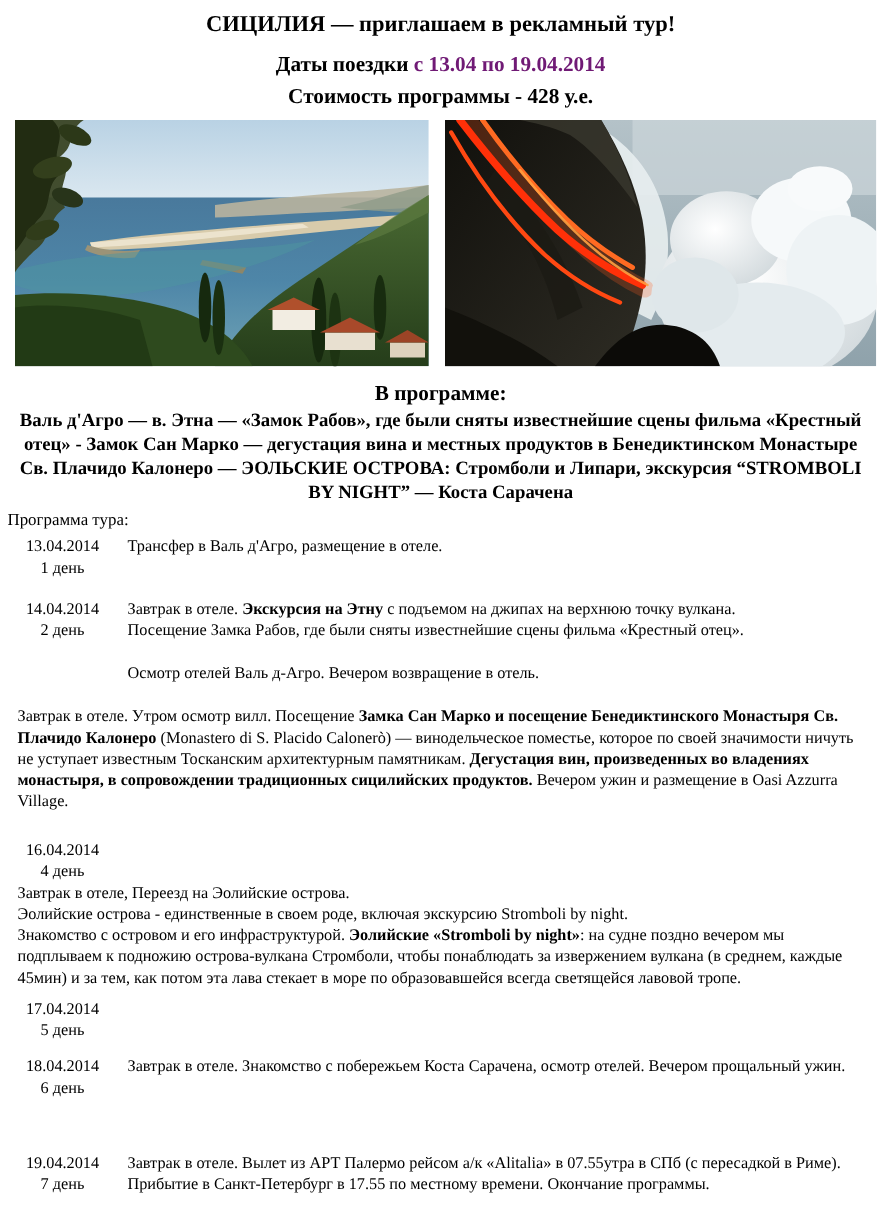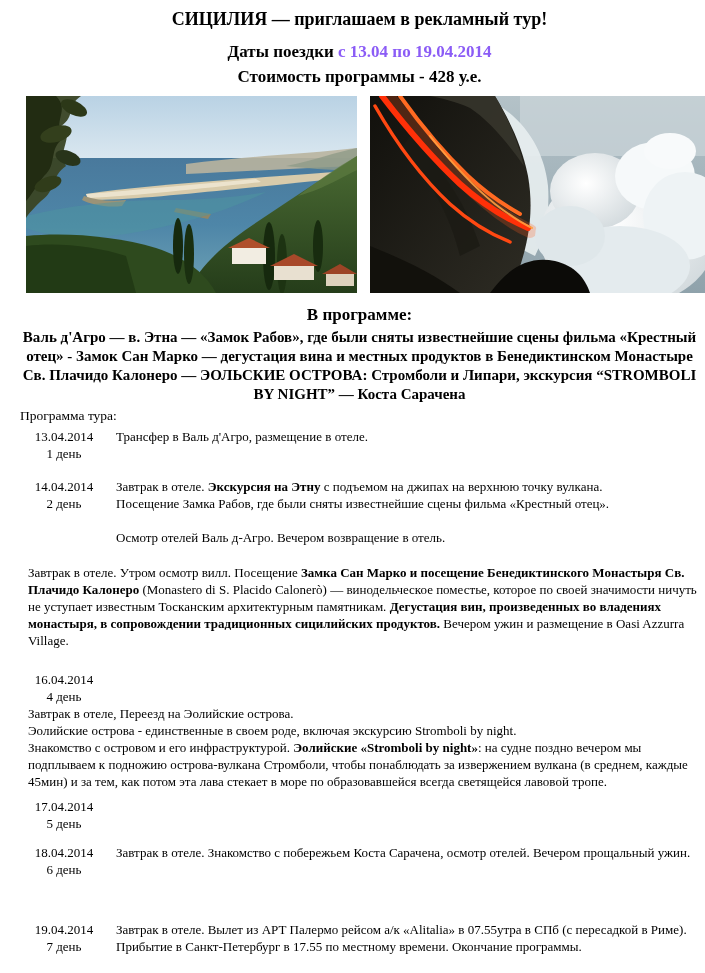--- a/index.html
+++ b/index.html
@@ -1,27 +1,27 @@
 <!DOCTYPE html>
 <html><head>
 <meta charset="utf-8">
 <style>
   html,body{margin:0;padding:0;background:#ffffff;}
   body{
     width:705px;height:973px;overflow:hidden;
     font-family:"Liberation Serif","DejaVu Serif",serif;
     color:#000;
   }
-  .page{padding:6px 6px 0 20px;}
+  .page{padding:6px 6px 0 6px;}
 
   
   .hdr{text-align:center;}
   .hdr-title{font-size:18px;font-weight:bold;margin-top:3px;}
   .hdr-dates{font-size:17px;font-weight:bold;margin-top:12px;}
-  .hdr-dates .red{color:#8b5cf6;margin-top:20px;}
+  .hdr-dates .red{color:#701a75;margin-top:20px;}
   .hdr-price{font-size:17px;font-weight:bold;margin-top:5px;}
 
   
   .photos{display:flex;gap:13px;margin:9px 0 0 6px;}
   .photo{flex:none;line-height:0;}
 
   
   .program-heading{text-align:center;font-weight:bold;font-size:17px;margin-top:12px;}
   .program-summary{text-align:center;font-weight:bold;font-size:15px;line-height:19px;margin-top:3px;padding:0 2px;}
   .tour-label{font-size:13.5px;margin-top:3px;line-height:18px;}

